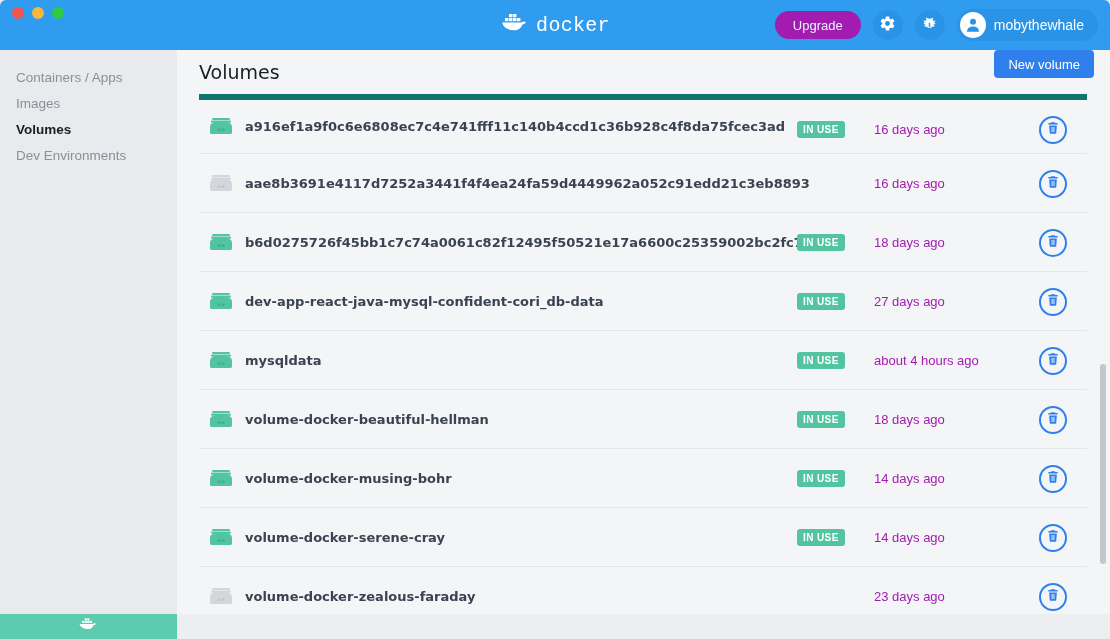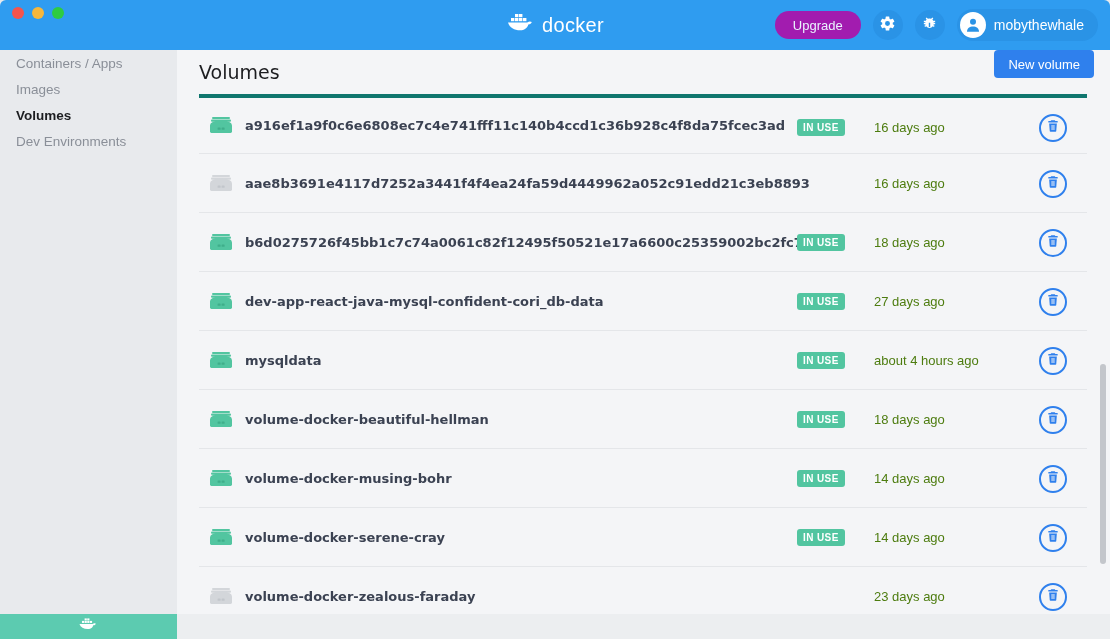--- a/index.html
+++ b/index.html
@@ -33,21 +33,21 @@
   .dot.yellow { background: #f6b73c; }
   .dot.green { background: #2ecb42; }
 
   .brand {
     position: absolute; left: 0; right: 0; top: 11px;
     display: flex; justify-content: center; align-items: center;
     gap: 6px; pointer-events: none;
   }
   .brand-word {
     color: #ffffff; font-size: 20px; letter-spacing: .3px;
-    font-family: Liberation Sans, sans-serif;
+    font-family: Liberation Mono, monospace;
   }
 
   .tb-right {
     position: absolute; right: 12px; top: 0; height: 50px;
     display: flex; align-items: center; gap: 12px;
   }
   .upgrade-btn {
     background: #a21caf; color: #eaf4fe;
     border: none; border-radius: 15px;
     height: 28px; padding: 0 18px;
@@ -71,21 +71,21 @@
     display: flex; align-items: center; justify-content: center;
   }
   .user-name { color: #ffffff; font-size: 14px; white-space: nowrap; }
 
   
   .sidebar {
     position: absolute; left: 0; top: 50px;
     width: 177px; height: 589px;
     background: #e8eaed;
   }
-  .nav { }
+  .nav { padding-top: 14px; }
   .nav-item {
     height: 26px; display: flex; align-items: center;
     padding-left: 16px; font-size: 13.5px; color: #8a8f98;
     cursor: pointer;
   }
   .nav-item.active { color: #1c1d20; font-weight: bold; }
   .statusbar {
     position: absolute; left: 0; bottom: 0;
     width: 177px; height: 25px;
     background: #5ccbb0;
@@ -124,42 +124,42 @@
   .list {
     position: absolute; left: 22px; top: 0;
     width: 888px;
   }
   .row {
     position: relative;
     height: 59px;
     display: flex; align-items: center;
     border-top: 1px solid #e4e6e9;
   }
-  .row:first-child { border-top: 4px solid #0f766e; }
+  .row:first-child { border-top: 6px solid #0f766e; }
   .vol-icon { width: 24px; margin-left: 10px; flex: 0 0 auto; display:flex; align-items:center; }
   .vol-name {
     margin-left: 12px;
     font-size: 13px; color: #3b4252;
     font-weight: bold;
     font-family: "DejaVu Sans", sans-serif;
     white-space: nowrap;
   }
   .badge-cell {
     position: absolute; left: 598px; top: 0; height: 59px;
     display: flex; align-items: center;
   }
   .badge {
     background: #52c5a0; color: #ffffff;
     font-size: 10px; font-weight: bold; letter-spacing: .4px;
     border-radius: 3px; padding: 3px 6px;
   }
   .date-cell {
     position: absolute; left: 675px; top: 0; height: 59px;
     display: flex; align-items: center;
-    font-size: 13px; color: #4d7c0f; white-space: nowrap;
+    font-size: 13px; color: #a21caf; white-space: nowrap;
   }
   .del-cell {
     position: absolute; left: 840px; top: 0; height: 59px;
     display: flex; align-items: center;
   }
   .del-btn {
     width: 28px; height: 28px; border-radius: 50%;
     border: 2px solid #2f80ed;
     background: transparent;
     display: flex; align-items: center; justify-content: center;

